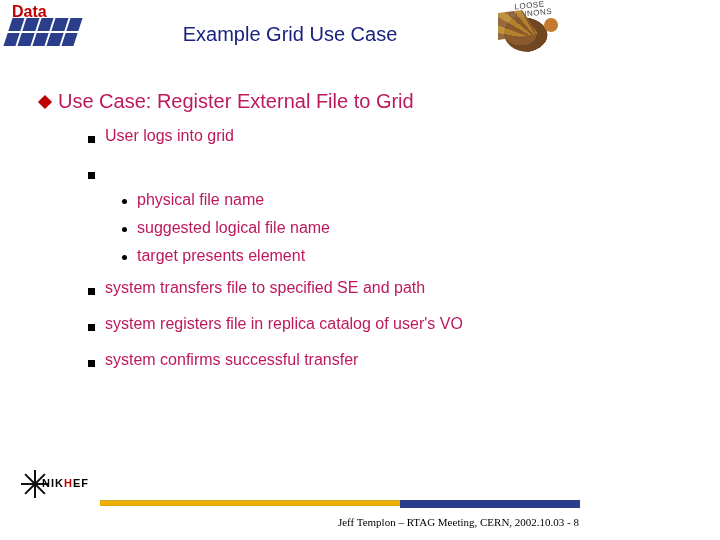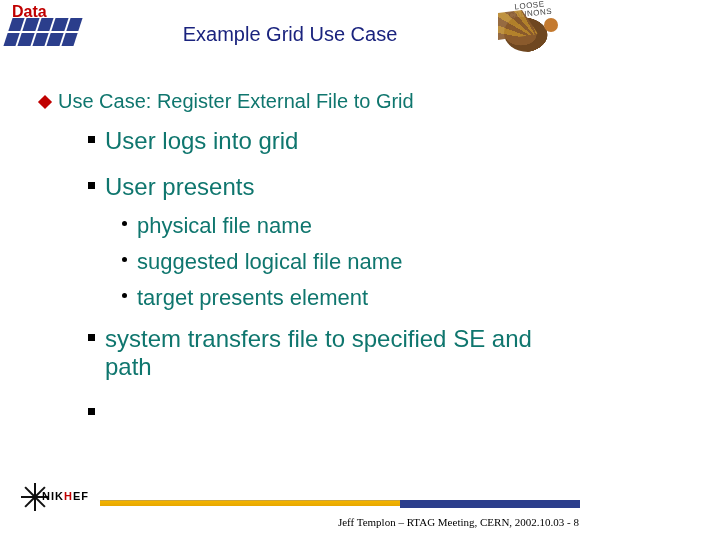--- a/index.html
+++ b/index.html
@@ -42,21 +42,21 @@
     clip-path: polygon(0 100%, 0 10%, 60% 0, 100% 80%);
     opacity:.9;
   }
   .logo-loose .arc {
     position:absolute; left:-2px; top:-2px; width:72px; text-align:center;
     font: 8px/1 Arial, sans-serif; color:#444; letter-spacing:0.5px;
     transform: rotate(-6deg);
   }
 
   .logo-nikhef {
-    position: absolute; left: 20px; bottom: 23px; width: 60px; height: 34px;
+    position: absolute; left: 20px; bottom: 36px; width: 60px; height: 34px;
   }
   .logo-nikhef .burst {
     position:absolute; left:0; top:0; width:32px; height:32px;
   }
   .logo-nikhef .burst span{
     position:absolute; left:14px; top:14px; width:2px; height:14px;
     background:#111; transform-origin: 1px 0;
   }
   .logo-nikhef .txt{
     position:absolute; left:22px; top:8px; font:700 11px/1 Arial,sans-serif;
@@ -66,34 +66,34 @@
 
   
   .title {
     position: absolute; left: 0; right: 0; top: 16px; text-align: center;
     font-size: 20px; color: #1a237e; font-weight: 400; margin-top: 7px;
   }
 
   
   .body {
     position: absolute; left: 40px; top: 90px; right: 30px;
-    font-size: 20px; color: #0f766e;
+    font-size: 20px; color: #be185d;
   }
   .l1 { display: flex; align-items: flex-start; gap: 8px; margin-bottom: 14px; }
   .l1 .bullet-dia {
     width: 10px; height: 10px; background: #c00000; transform: rotate(45deg);
     flex: 0 0 10px; margin-top: 7px;
   }
   .l2list { margin-left: 48px; }
-  .l2 { display: flex; align-items: flex-start; gap: 10px; margin-bottom: 18px; font-size: 24px; }
+  .l2 { display: flex; align-items: flex-start; gap: 10px; margin-bottom: 18px; font-size: 16px; }
   .l2 .bullet-sq {
     width: 7px; height: 7px; background: #000; flex: 0 0 7px; margin-top: 9px;
   }
   .l3list { margin-left: 34px; margin-top: -6px; margin-bottom: 14px; }
-  .l3 { display: flex; align-items: flex-start; gap: 10px; margin-bottom: 10px; font-size: 22px; }
+  .l3 { display: flex; align-items: flex-start; gap: 10px; margin-bottom: 10px; font-size: 16px; }
   .l3 .bullet-dot {
     width: 5px; height: 5px; background: #000; border-radius: 50%; flex: 0 0 5px; margin-top: 8px;
   }
 
   
   .footer-rule {
     position: absolute; left: 100px; right: 0; bottom: 34px; height: 6px;
     background: linear-gradient(#f4b400, #e6a700);
     border-top: 1px solid #caa23a;
   }
@@ -145,21 +145,20 @@
 
     <div class="l2list">
 
       <div class="l2">
         <span class="bullet-sq"></span>
         <span>User logs into grid</span>
       </div>
 
       <div class="l2">
         <span class="bullet-sq"></span>
-        <span>User presents</span>
       </div>
 
       <div class="l3list">
         <div class="l3">
           <span class="bullet-dot"></span>
           <span>physical file name</span>
         </div>
         <div class="l3">
           <span class="bullet-dot"></span>
           <span>suggested logical file name</span>
@@ -169,20 +168,25 @@
           <span>target presents element</span>
         </div>
       </div>
 
       <div class="l2">
         <span class="bullet-sq"></span>
         <span>system transfers file to specified SE and path</span>
       </div>
       <div class="l2">
         <span class="bullet-sq"></span>
+        <span>system registers file in replica catalog of user's VO</span>
+      </div>
+      <div class="l2">
+        <span class="bullet-sq"></span>
+        <span>system confirms successful transfer</span>
       </div>
 
     </div>
   </div>
 
   <div class="logo-nikhef">
     <div class="burst">
       <span style="transform:rotate(0deg)"></span>
       <span style="transform:rotate(45deg)"></span>
       <span style="transform:rotate(90deg)"></span>

